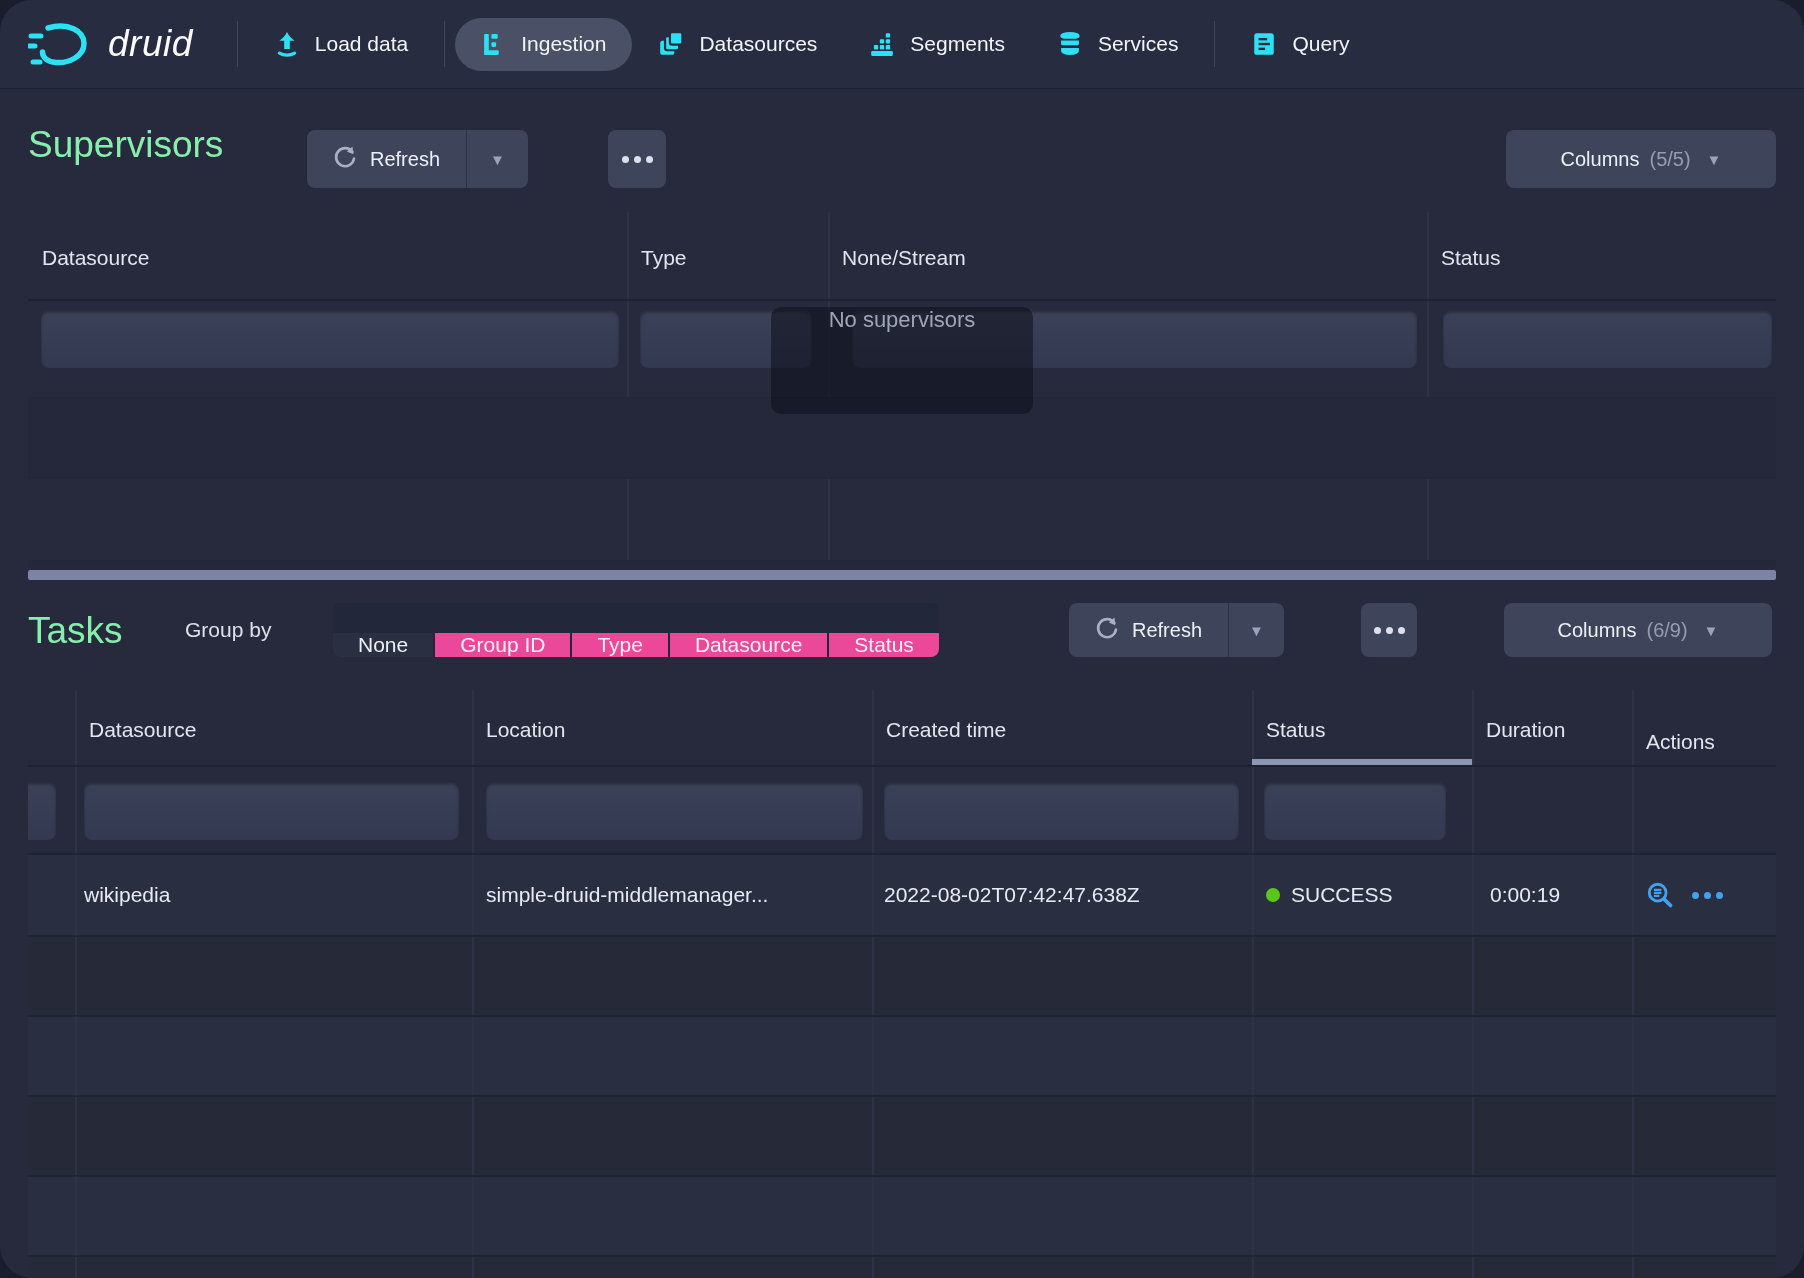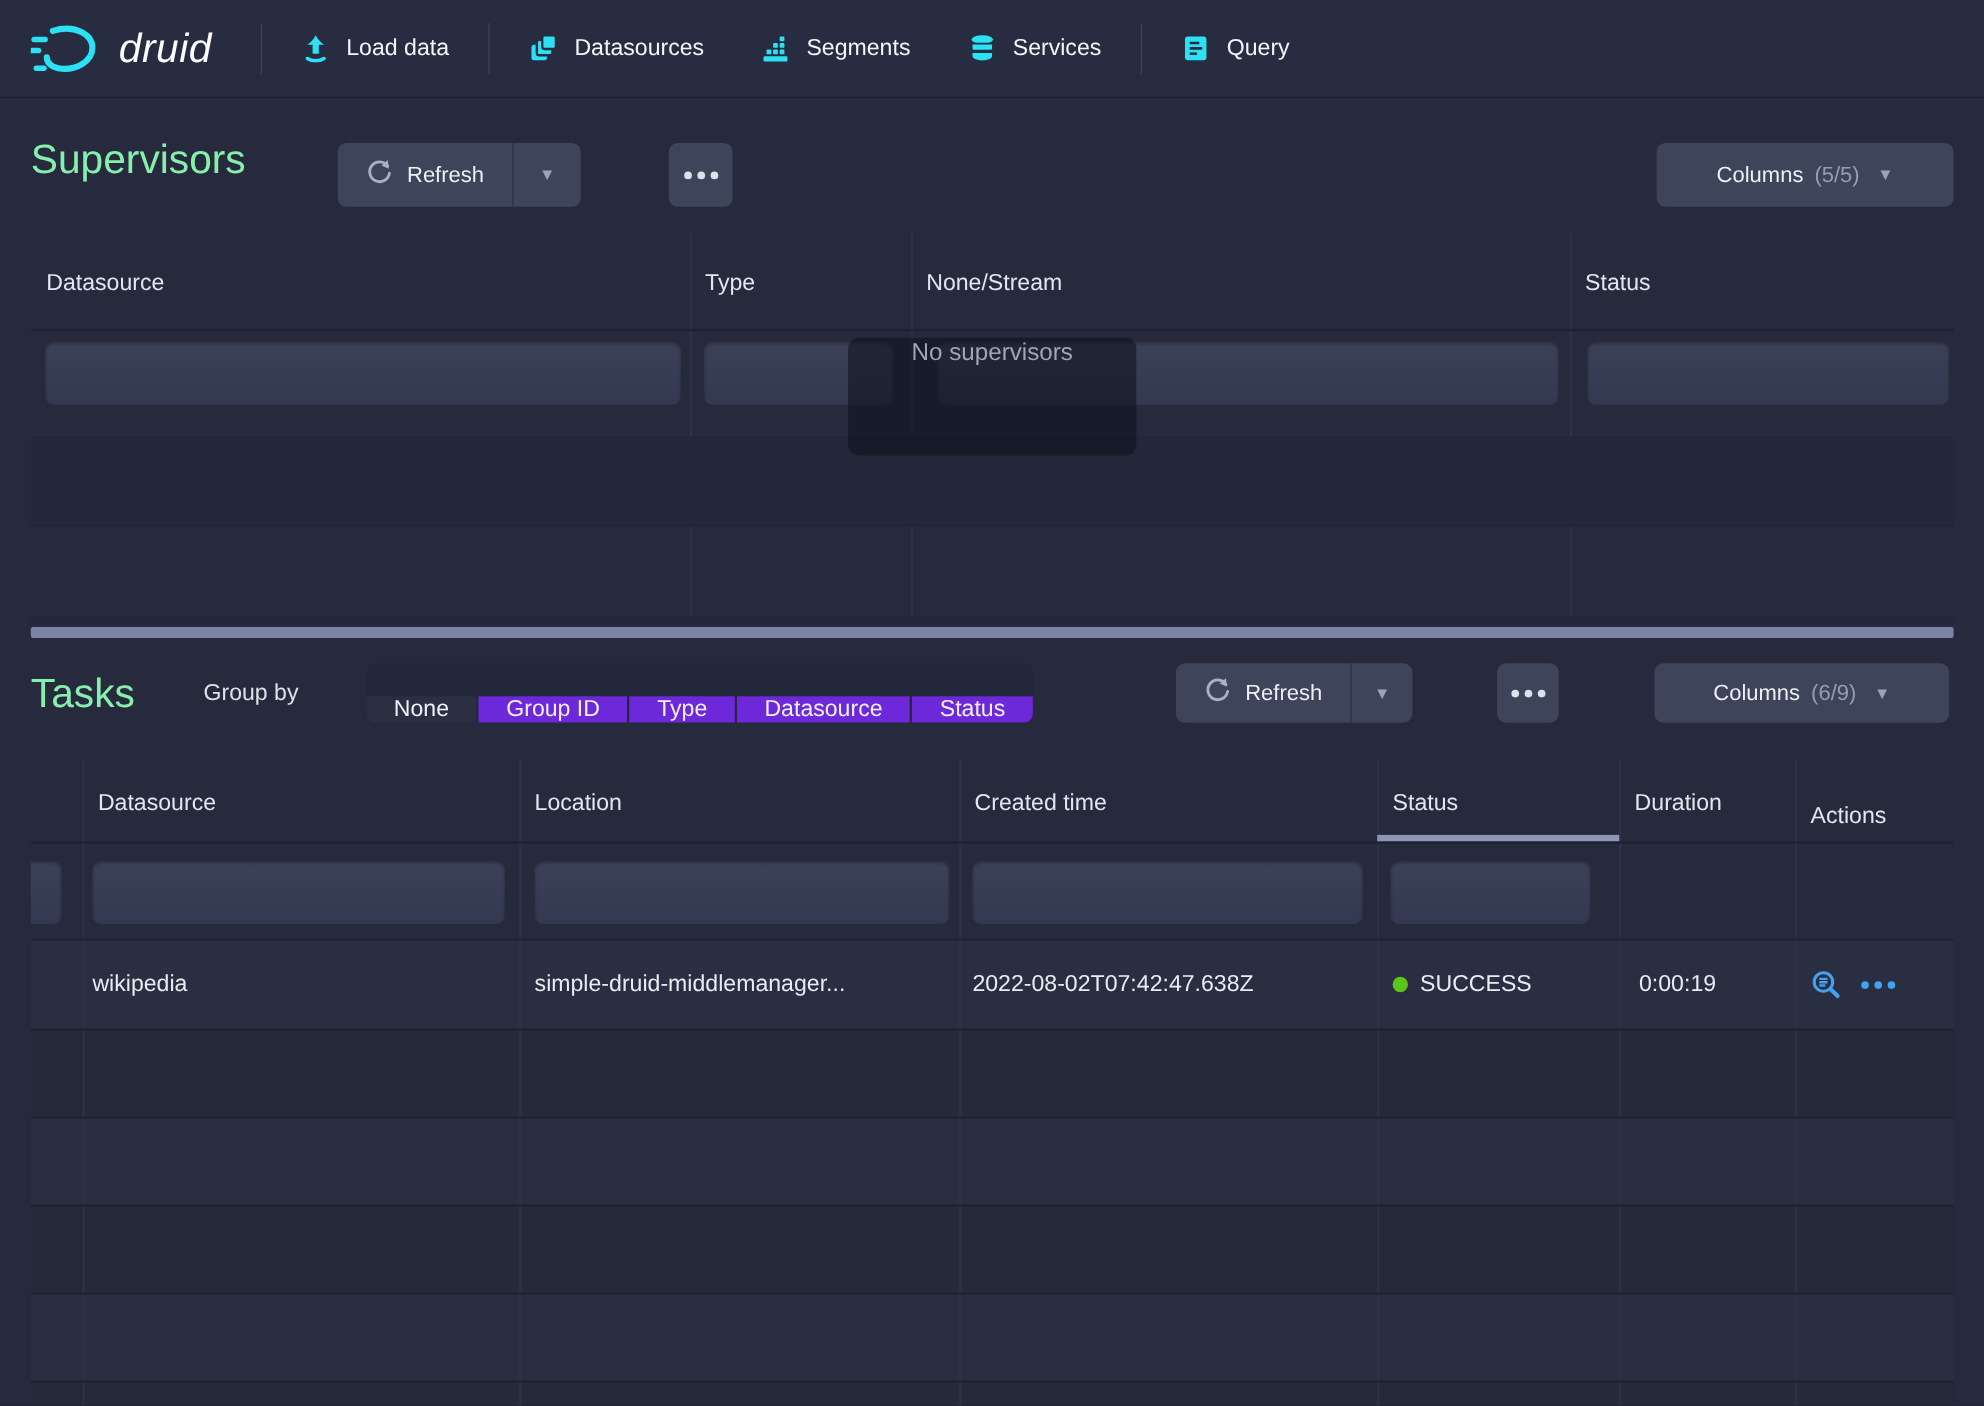--- a/index.html
+++ b/index.html
@@ -1,19 +1,19 @@
 <!DOCTYPE html>
 <html><head>
 <meta charset="utf-8">
 <style>
   html,body{margin:0;padding:0;background:#1a1d2b;}
   .app{
     position:relative;width:1804px;height:1278px;overflow:hidden;
     background:#262a3c;font-family:"Liberation Sans",sans-serif;
-    color:#e8ebf2;-webkit-font-smoothing:antialiased;
+    color:#e8ebf2;border-radius:32px;-webkit-font-smoothing:antialiased;
   }
   
   .navbar{position:absolute;top:0;left:0;right:0;height:88px;background:#282c40;
     box-shadow:0 1px 0 #1b1e2c;display:flex;align-items:center;padding:0 28px;box-sizing:border-box;}
   .brand{display:flex;align-items:center;gap:16px;margin-right:34px;cursor:pointer;}
   .brand-name{font-size:37px;color:#fdfdfe;font-style:italic;letter-spacing:.5px;}
   .nav-divider{width:1px;height:46px;background:#40465c;margin:0 10px;}
   .nav-item{display:flex;align-items:center;gap:15px;padding:14px 26px;font-size:21px;
     color:#f2f5fa;cursor:pointer;border-radius:28px;white-space:nowrap;}
   .nav-item.active{background:#4a5066;}
@@ -41,21 +41,21 @@
   .stripe{position:absolute;left:0;right:0;}
   .cell-text{position:absolute;font-size:21px;color:#e8ebf2;display:flex;align-items:center;height:80px;}
   .empty-overlay{position:absolute;background:rgba(12,15,26,.55);border-radius:10px;
     display:flex;align-items:flex-start;justify-content:center;font-size:22px;color:#9fa5b6;z-index:5;}
   .hscroll{position:absolute;left:28px;width:1748px;height:10px;background:#7b84a4;border-radius:2px;}
   .sort-underline{position:absolute;height:6px;background:#8e96b6;}
   .status-dot{width:14px;height:14px;border-radius:50%;display:inline-block;margin-right:11px;}
   .action-dots{display:flex;gap:5px;align-items:center;cursor:pointer;}
   .action-dots i{width:7px;height:7px;border-radius:50%;display:block;}
   .seg-group{position:absolute;display:flex;border-radius:8px;overflow:hidden;gap:2px;background:#23273a;}
-  .seg-btn{background:#6d28d9;border:none;color:#eef1f7;font-size:21px;font-family:inherit;
+  .seg-btn{background:#ec4899;border:none;color:#eef1f7;font-size:21px;font-family:inherit;
     padding:0 25px;cursor:pointer;}
   .seg-btn.active{background:#2b2f42;}
 </style>
 </head>
 <body>
 
 <div class="app">
 
   <div class="navbar">
     <div class="brand">
@@ -75,20 +75,31 @@
       <span class="nav-icon">
         <svg width="26" height="26" viewBox="0 0 24 24">
           <path d="M12 1 C13.8 5 17.2 7.8 19 9 L14.6 9 L14.6 16.5 L9.4 16.5 L9.4 9 L5 9 C6.8 7.8 10.2 5 12 1 Z" fill="#2be1f3"></path>
           <path d="M5 20.5 C9 23 15 23 19 20.5" fill="none" stroke="#2be1f3" stroke-width="3" stroke-linecap="round"></path>
         </svg>
       </span>
       <span>Load data</span>
     </div>
     <div class="nav-divider"></div>
 
+    <div class="nav-item active">
+      <span class="nav-icon">
+        <svg width="25" height="25" viewBox="0 0 24 24">
+          <rect x="3" y="2" width="4.5" height="20" rx="1" fill="#2be1f3"></rect>
+          <rect x="3" y="17.5" width="14" height="4.5" rx="1" fill="#2be1f3"></rect>
+          <rect x="10" y="2" width="6" height="4.5" rx="1" fill="#2be1f3"></rect>
+          <rect x="10" y="9.8" width="4.5" height="4.5" rx="1" fill="#2be1f3"></rect>
+        </svg>
+      </span>
+      <span>Ingestion</span>
+    </div>
 
     <div class="nav-item">
       <span class="nav-icon">
         <svg width="26" height="26" viewBox="0 0 24 24">
           <rect x="2" y="9" width="13" height="13" rx="2" fill="#2be1f3"></rect>
           <rect x="6.5" y="4.8" width="13" height="13" rx="2" fill="#2be1f3" stroke="#282c40" stroke-width="2"></rect>
           <rect x="11" y="1" width="11.5" height="11.5" rx="2" fill="#2be1f3" stroke="#282c40" stroke-width="2"></rect>
         </svg>
       </span>
       <span>Datasources</span>

